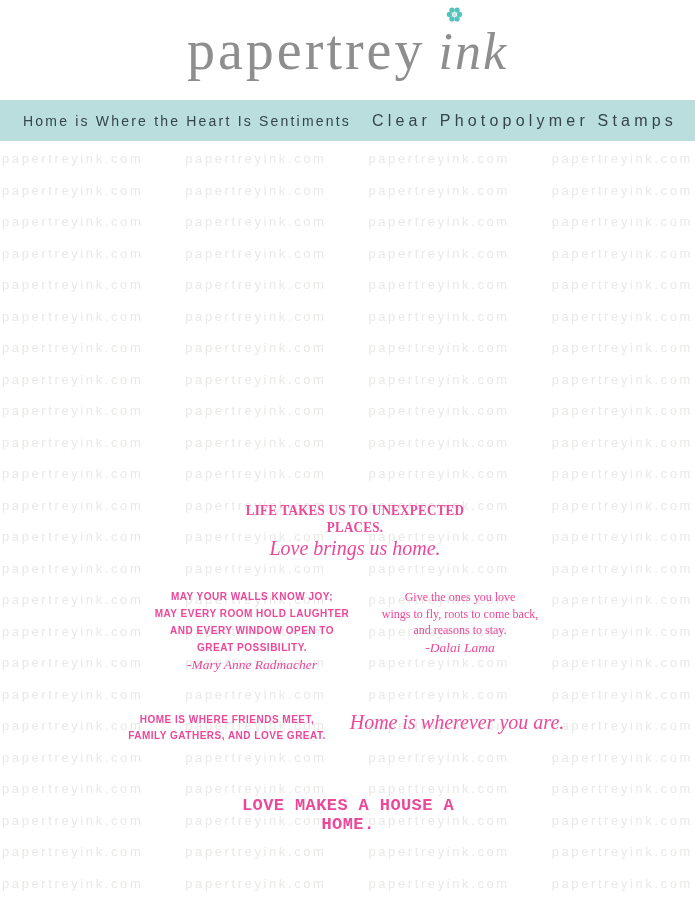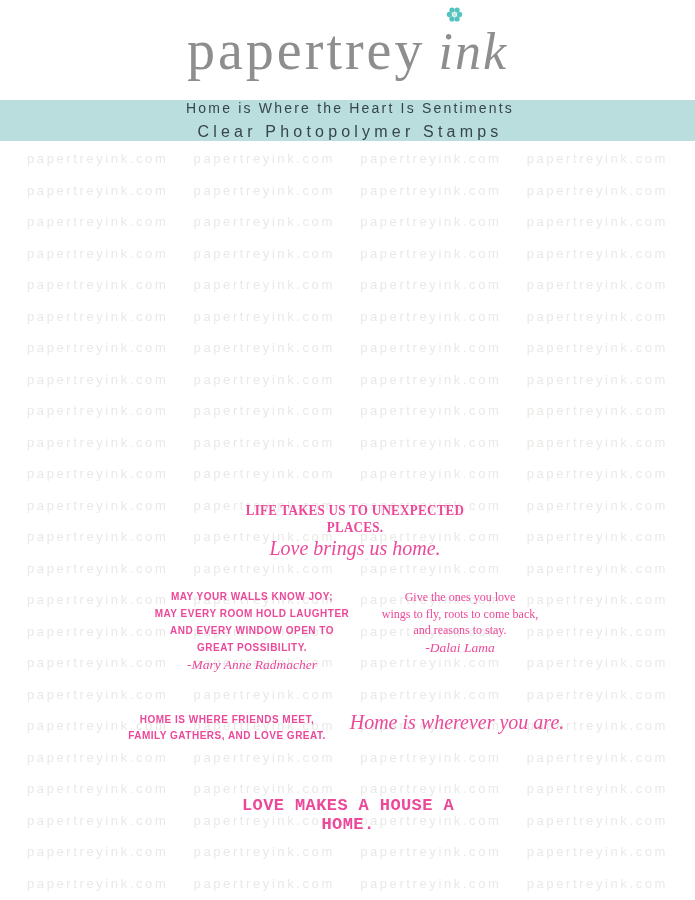--- a/index.html
+++ b/index.html
@@ -59,21 +59,20 @@
     position: absolute;
     top: 100px; left: 0;
     width: 695px;
     height: 41px;
     background: #b9dedd;
     display: flex;
     align-items: center;
     justify-content: space-between;
     padding: 0 18px 0 23px;
     color: #36454a;
-    flex-direction: column;
   }
   .banner-left {
     font-size: 14px;
     letter-spacing: 2.2px;
     white-space: nowrap;
   }
   .banner-right {
     font-size: 16px;
     letter-spacing: 4.2px;
     white-space: nowrap;
@@ -91,21 +90,21 @@
     inset: 0;
     padding-top: 2px;
     color: #e9e9e7;
     pointer-events: none;
   }
   .wm-row {
     height: 31.5px;
     display: flex;
     justify-content: space-between;
     align-items: center;
-    padding: 0 27px;
+    padding: 0 2px;
   }
   .wm-text {
     font-size: 13px;
     letter-spacing: 2.6px;
     white-space: nowrap;
   }
 
   
   .stamp {
     position: absolute;

